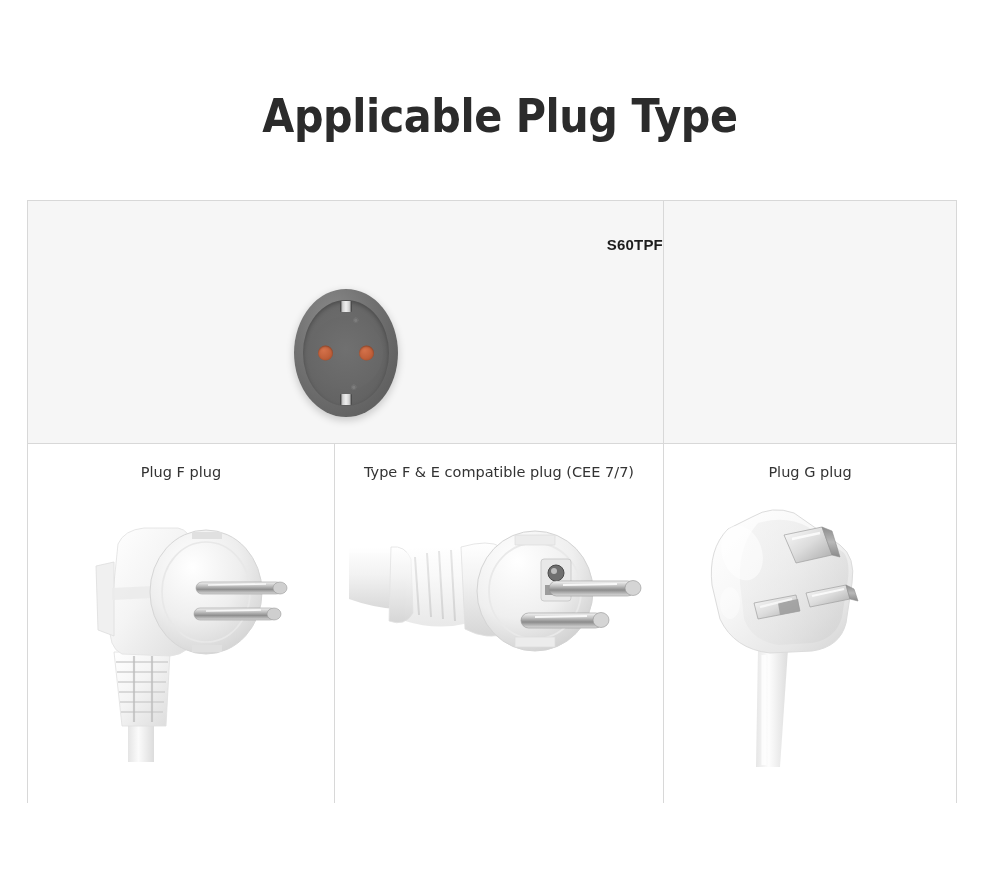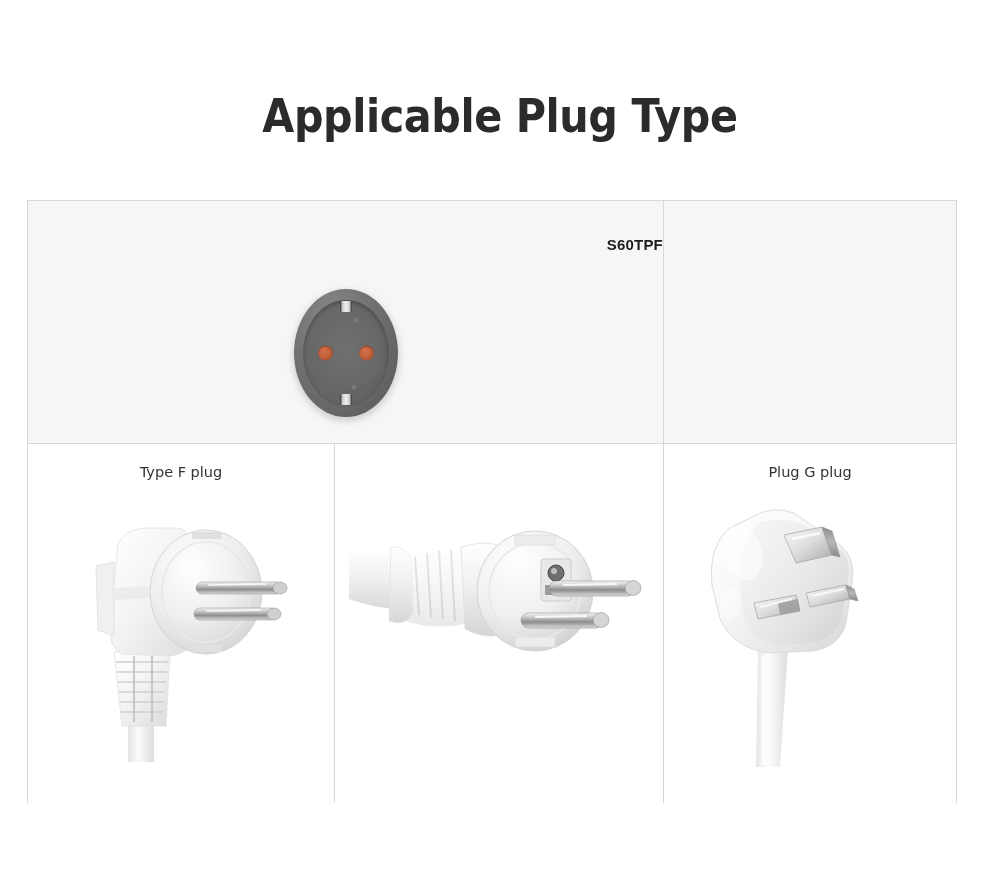--- a/index.html
+++ b/index.html
@@ -260,21 +260,21 @@
           <div class="mark m2">◉</div>
         </div>
       </div>
 
 
     </div>
 
     <div class="row-bottom">
 
       <div class="cell-bot c1">
-        <div class="plug-caption">Type F plug</div>
+        <div class="plug-caption">Plug F plug</div>
         <div class="plug-f">
           <svg width="230" height="260" viewBox="0 0 230 260">
             <defs>
               <linearGradient id="bodyF" x1="0" y1="0" x2="1" y2="1">
                 <stop offset="0%" stop-color="#ffffff"></stop>
                 <stop offset="45%" stop-color="#f4f4f4"></stop>
                 <stop offset="100%" stop-color="#dcdcdc"></stop>
               </linearGradient>
               <radialGradient id="diskF" cx="38%" cy="30%" r="78%">
                 <stop offset="0%" stop-color="#ffffff"></stop>
@@ -330,20 +330,21 @@
             <g>
               <rect x="128" y="104" width="82" height="12" rx="6" fill="url(#pinF)" stroke="#9d9d9d" stroke-width="0.6"></rect>
               <ellipse cx="208" cy="110" rx="7" ry="6" fill="#cfcfcf" stroke="#9a9a9a" stroke-width="0.6"></ellipse>
               <path d="M140 107 L195 106" stroke="#ffffff" stroke-width="1.6" opacity="0.85"></path>
             </g>
           </svg>
         </div>
       </div>
 
       <div class="cell-bot c2">
+        <div class="plug-caption">Type F &amp; E compatible plug (CEE 7/7)</div>
         <div class="plug-fe">
           <svg width="300" height="200" viewBox="0 0 300 200">
             <defs>
               <linearGradient id="bodyFE" x1="0" y1="0" x2="0" y2="1">
                 <stop offset="0%" stop-color="#ffffff"></stop>
                 <stop offset="38%" stop-color="#f3f3f3"></stop>
                 <stop offset="100%" stop-color="#d6d6d6"></stop>
               </linearGradient>
               <radialGradient id="diskFE" cx="35%" cy="25%" r="82%">
                 <stop offset="0%" stop-color="#ffffff"></stop>

